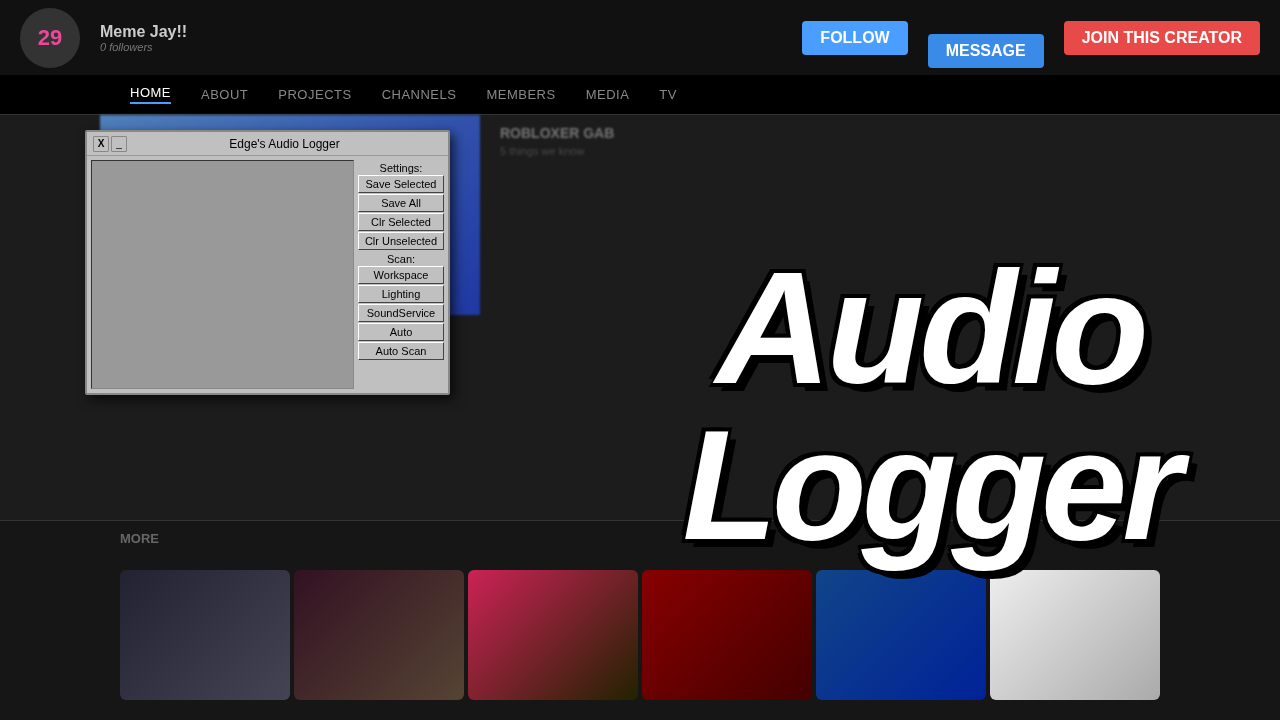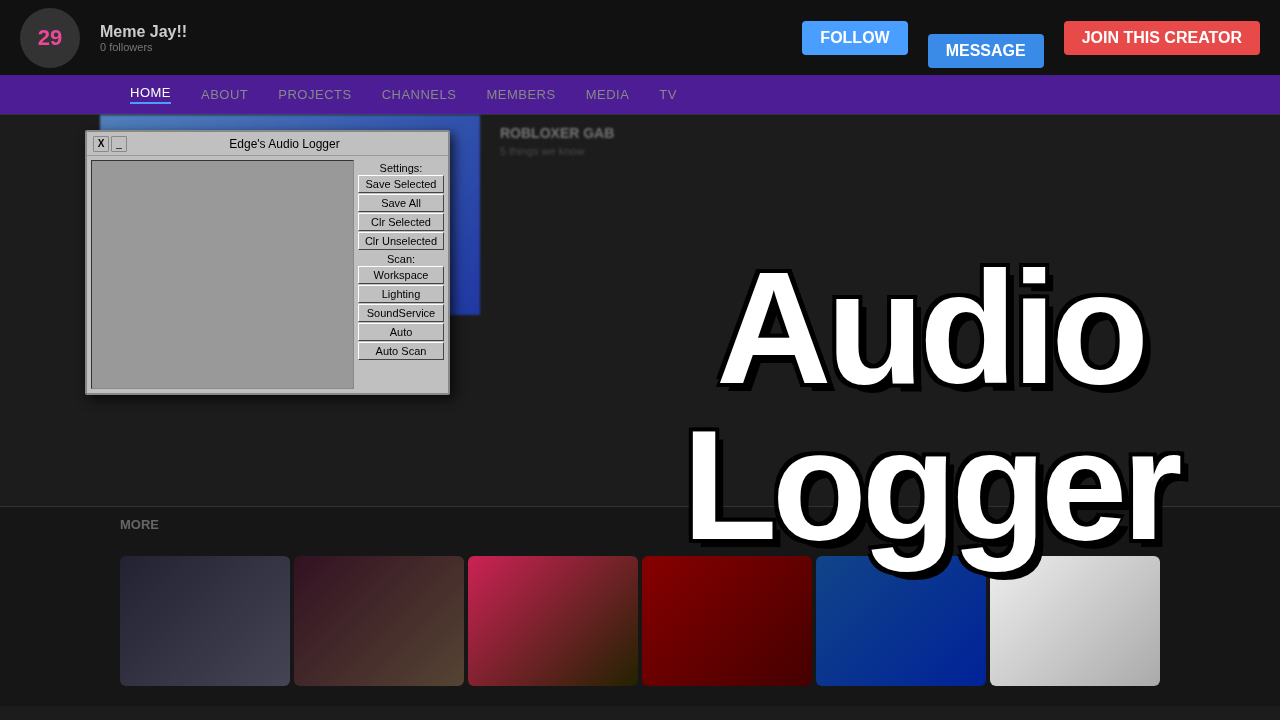--- a/index.html
+++ b/index.html
@@ -45,21 +45,21 @@
 
     .navbar-brand {
       display: flex; flex-direction: column;
     }
 
     .navbar-brand-name {
       color: #ccc; font-size: 16px; font-weight: bold;
     }
 
     .navbar-brand-sub {
-      color: #777; font-size: 11px;
+      color: #777; font-size: 11px; font-style: italic;
     }
 
     .navbar-spacer { flex: 1; }
 
     .navbar-btn {
       padding: 8px 18px;
       border-radius: 4px;
       font-size: 16px;
       font-weight: bold;
       cursor: pointer;
@@ -68,21 +68,21 @@
 
     .btn-blue { background: #4a9eff; color: #fff; }
     .btn-blue2 { background: #3a8ae8; color: #fff; margin-top: 26px; }
     .btn-red { background: #e84a4a; color: #fff; }
 
     
     .nav-tabs {
       position: absolute;
       top: 75px; left: 0; right: 0;
       height: 40px;
-      background: #4c1d95;
+      background: #000000;
       display: flex;
       align-items: center;
       padding: 0 130px;
       gap: 30px;
       border-bottom: 1px solid #333;
       z-index: 1;
     }
 
     .nav-tab {
       color: #888;
@@ -143,21 +143,21 @@
       top: 30px; left: 500px;
       color: #888;
       font-size: 11px;
       opacity: 0.4;
       filter: blur(1px);
     }
 
     
     .bottom-section {
       position: absolute;
-      bottom: 14px; left: 0; right: 0;
+      bottom: 0; left: 0; right: 0;
       height: 200px;
       background: #161616;
       border-top: 1px solid #333;
     }
 
     .bottom-label {
       position: absolute;
       top: 10px; left: 120px;
       color: #888;
       font-size: 13px;
@@ -222,20 +222,21 @@
       position: absolute;
       top: 50px;
       right: 0;
       width: 700px;
       height: 480px;
       display: flex;
       flex-direction: column;
       justify-content: center;
       align-items: center;
       z-index: 2;
+      font-style: italic;
     }
 
     .big-text-audio {
       color: #fff;
       font-size: 160px;
       font-weight: 900;
       line-height: 1;
       text-shadow: 8px 8px 0px #000, -4px -4px 0px #000, 4px -4px 0px #000, -4px 4px 0px #000;
       letter-spacing: -5px;
     }

